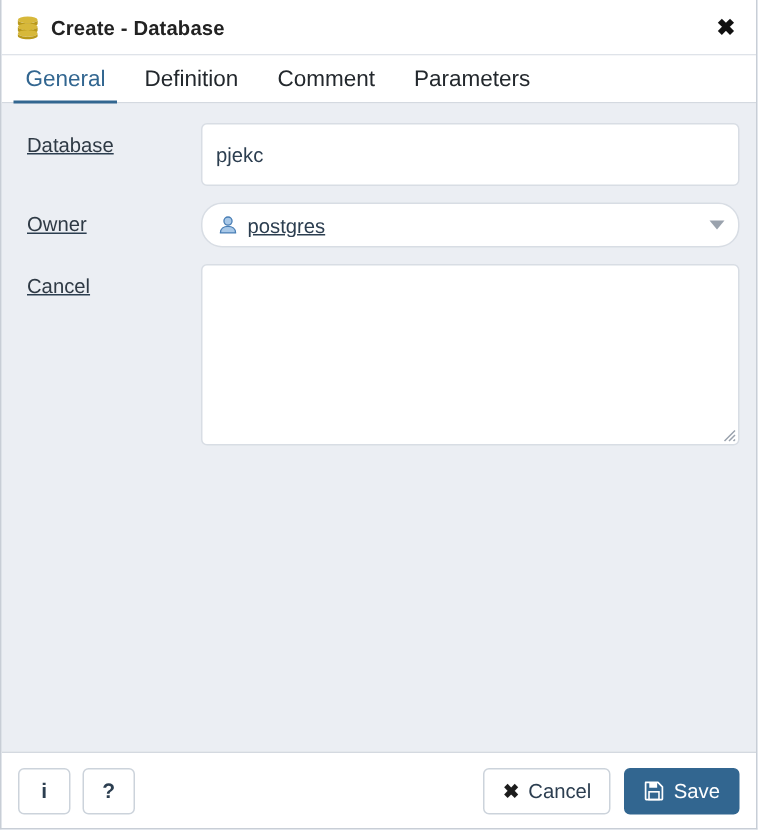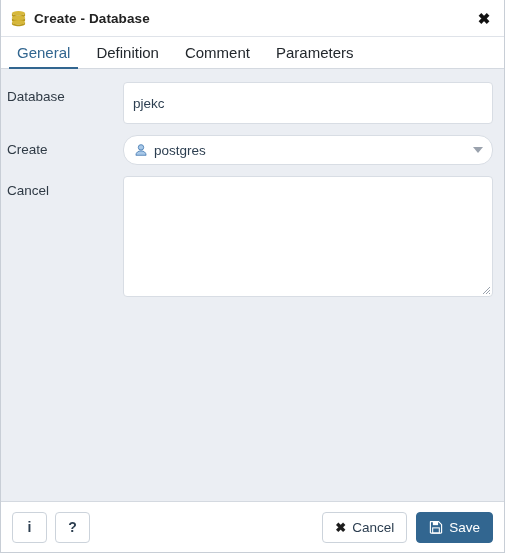--- a/index.html
+++ b/index.html
@@ -110,22 +110,23 @@
     right: 5px;
     bottom: -1px;
     height: 2px;
     background: #326690;
   }
 
   
   .form-area {
     flex: 1 1 auto;
     background: #ebeef3;
-    padding: 13px 11px 0 1px;
+    padding: 13px 11px 0 12px;
     overflow: hidden;
+    text-decoration: underline;
   }
 
   .form-row {
     display: flex;
     align-items: flex-start;
     margin-bottom: 11px;
   }
 
   .form-label {
     width: 121px;
@@ -309,21 +310,21 @@
   <div class="form-area">
 
     <div class="form-row">
       <div class="form-label">Database</div>
       <div class="field-wrap">
         <input class="text-input" type="text" value="pjekc" style="">
       </div>
     </div>
 
     <div class="form-row">
-      <div class="form-label">Create</div>
+      <div class="form-label">Owner</div>
       <div class="field-wrap">
         <div class="select-box">
           <span class="user-icon">
             <svg viewBox="0 0 16 16" width="14" height="14" aria-hidden="true">
               <circle cx="8" cy="5" r="3.1" fill="#a8c8e8" stroke="#4a7fb5" stroke-width="1"></circle>
               <path d="M2.2 14 c0-3.2 2.6-5 5.8-5 s5.8 1.8 5.8 5 z" fill="#a8c8e8" stroke="#4a7fb5" stroke-width="1" stroke-linejoin="round"></path>
             </svg>
           </span>
           <span class="select-value">postgres</span>
           <span class="caret"></span>

